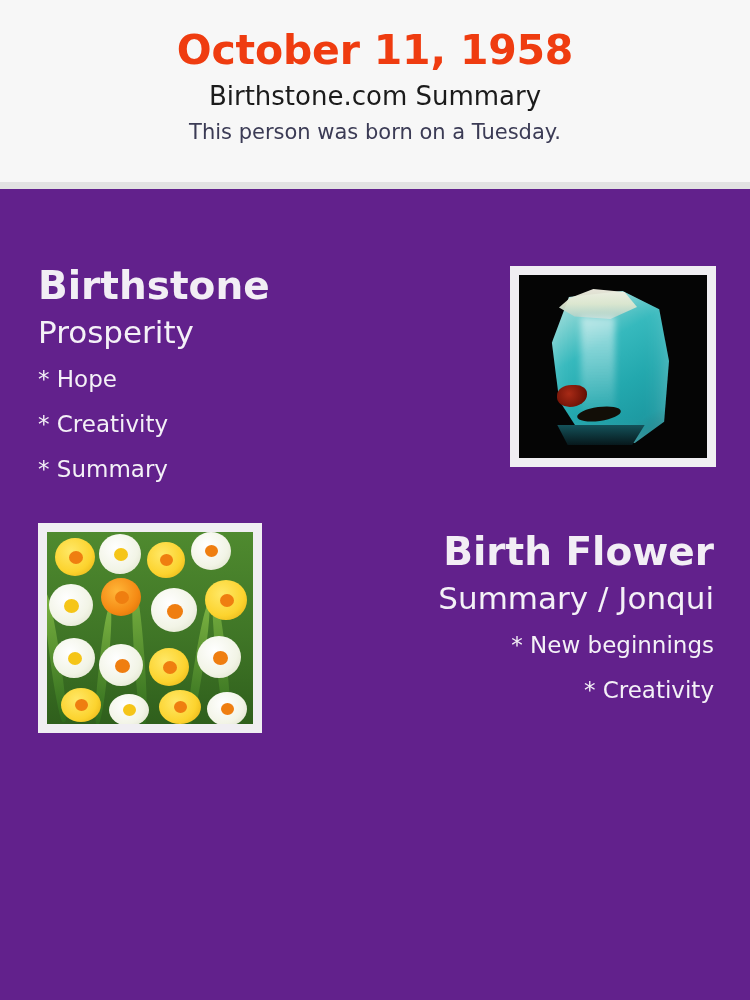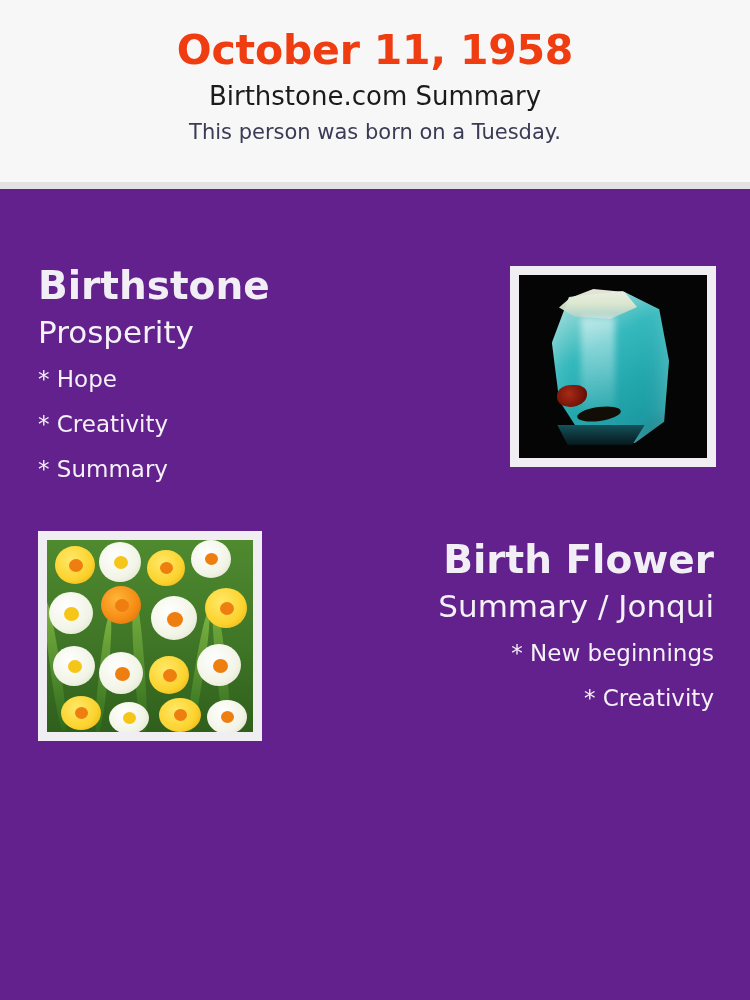--- a/index.html
+++ b/index.html
@@ -177,21 +177,21 @@
     left: 30px;
     top: 150px;
     width: 104px;
     height: 20px;
     background: linear-gradient(180deg, #14525a, #07181c);
     clip-path: polygon(8% 0%, 92% 0%, 80% 100%, 18% 100%);
   }
 
   
   .flower-block {
-    margin-top: 20px;
+    margin-top: 12px;
     position: relative;
     height: 230px;
   }
   .photo-frame.flower {
     left: 4px;
     top: 0;
     width: 224px;
     height: 210px;
   }
   .flower-img {

